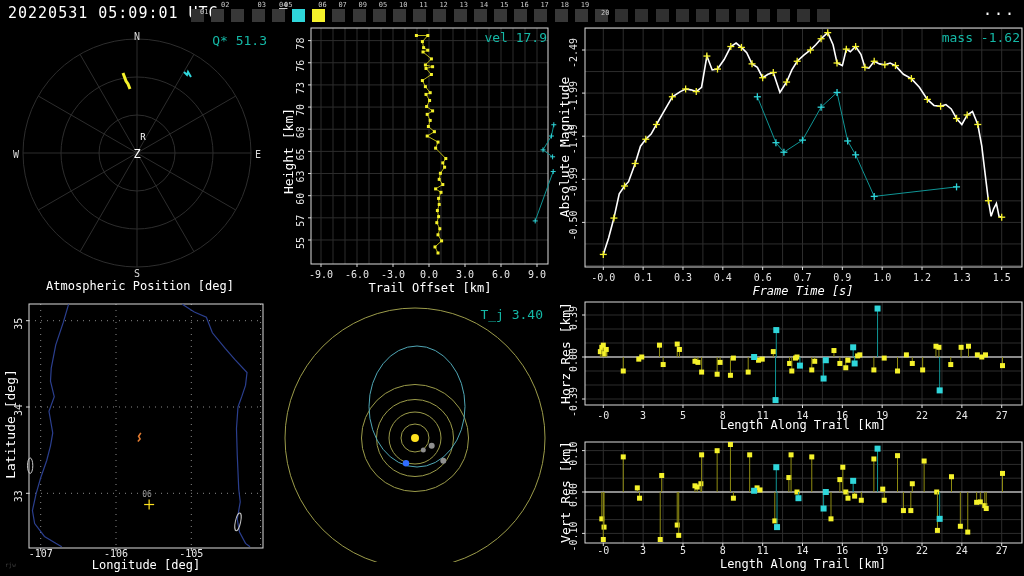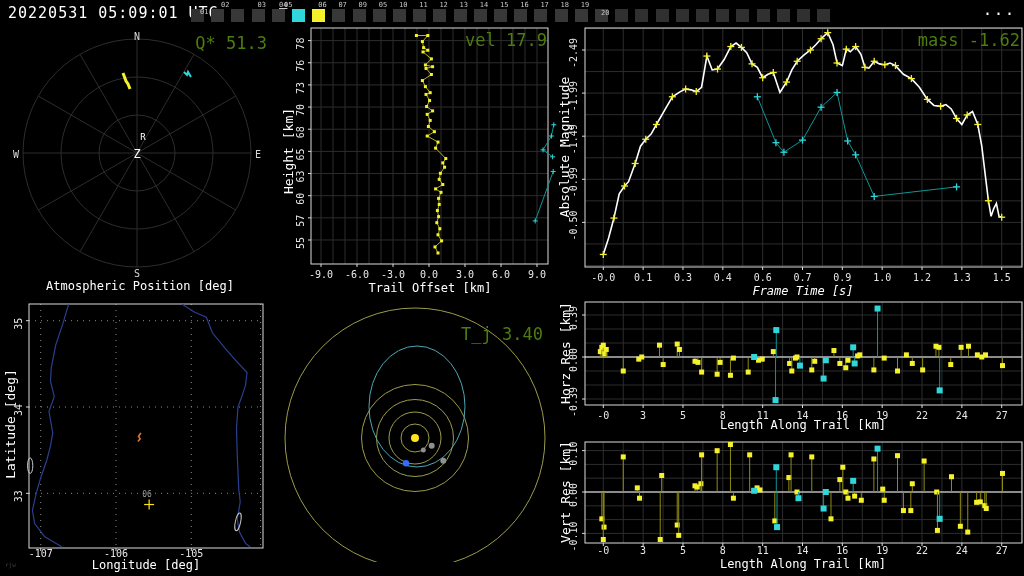--- a/index.html
+++ b/index.html
@@ -1,20 +1,20 @@
 <!DOCTYPE html>
 <html><head>
 <meta charset="utf-8">
 <style>
   html,body{margin:0;padding:0;background:#000;}
   #screen{position:relative;width:1024px;height:576px;background:#000;overflow:hidden;
           font-family:"DejaVu Sans Mono",monospace;}
   #plots{position:absolute;left:0;top:0;z-index:1;}
   .overlay{position:absolute;z-index:3;color:#fff;white-space:nowrap;}
-  .title{font-size:17px;color:#4d7c0f;}
+  .title{font-size:13px;color:#14b8a6;}
   .axlabel{font-size:12px;color:#fff;transform:translate(-50%,-50%);}
   .aylabel{font-size:13px;color:#fff;transform:translate(-50%,-50%) rotate(-90deg);}
   #topbar{position:absolute;left:0;top:0;width:1024px;height:25px;z-index:4;}
   #timestamp{position:absolute;left:8px;top:4px;font-size:15px;color:#fff;letter-spacing:1px;}
   .fsq{position:absolute;width:13px;height:13px;top:9px;}
   .fsq-label{position:absolute;top:1px;font-size:7px;color:#c8c8c8;z-index:5;}
   #overflow{position:absolute;right:8px;top:1px;font-size:15px;color:#fff;letter-spacing:2px;cursor:default;}
   #watermark{position:absolute;left:5px;top:561px;font-size:6px;color:#3f3f3f;z-index:3;}
 </style>
 </head>
@@ -805,21 +805,21 @@
   <div class="overlay" style="left:280px;top:25px;width:280px;height:275px;"></div>
   <div class="overlay" style="left:560px;top:25px;width:464px;height:275px;"></div>
   <div class="overlay" style="left:0;top:300px;width:280px;height:276px;"></div>
   <div class="overlay" style="left:280px;top:300px;width:280px;height:276px;"></div>
   <div class="overlay" style="left:560px;top:300px;width:464px;height:132px;"></div>
   <div class="overlay" style="left:560px;top:432px;width:464px;height:144px;"></div>
 
   <div class="overlay title" style="right:757px;top:33px;">Q* 51.3</div>
   <div class="overlay title" style="right:477px;top:30px;">vel 17.9</div>
   <div class="overlay title" style="right:4px;top:30px;">mass -1.62</div>
-  <div class="overlay title" style="right:481px;top:307px;margin-top:17px;">T_j 3.40</div>
+  <div class="overlay title" style="right:481px;top:307px;">T_j 3.40</div>
 
   <div class="overlay axlabel" style="left:140px;top:286px;">Atmospheric Position [deg]</div>
   <div class="overlay axlabel" style="left:430px;top:288px;">Trail Offset [km]</div>
   <div class="overlay aylabel" style="left:288px;top:151px;">Height [km]</div>
   <div class="overlay axlabel" style="left:803px;top:291px;font-style:italic;">Frame Time [s]</div>
   <div class="overlay aylabel" style="left:564px;top:147px;">Absolute Magnitude</div>
   <div class="overlay axlabel" style="left:146px;top:565px;">Longitude [deg]</div>
   <div class="overlay aylabel" style="left:10px;top:424px;">Latitude [deg]</div>
   <div class="overlay axlabel" style="left:803px;top:425px;">Length Along Trail [km]</div>
   <div class="overlay aylabel" style="left:565px;top:353px;">Horz Res [km]</div>

